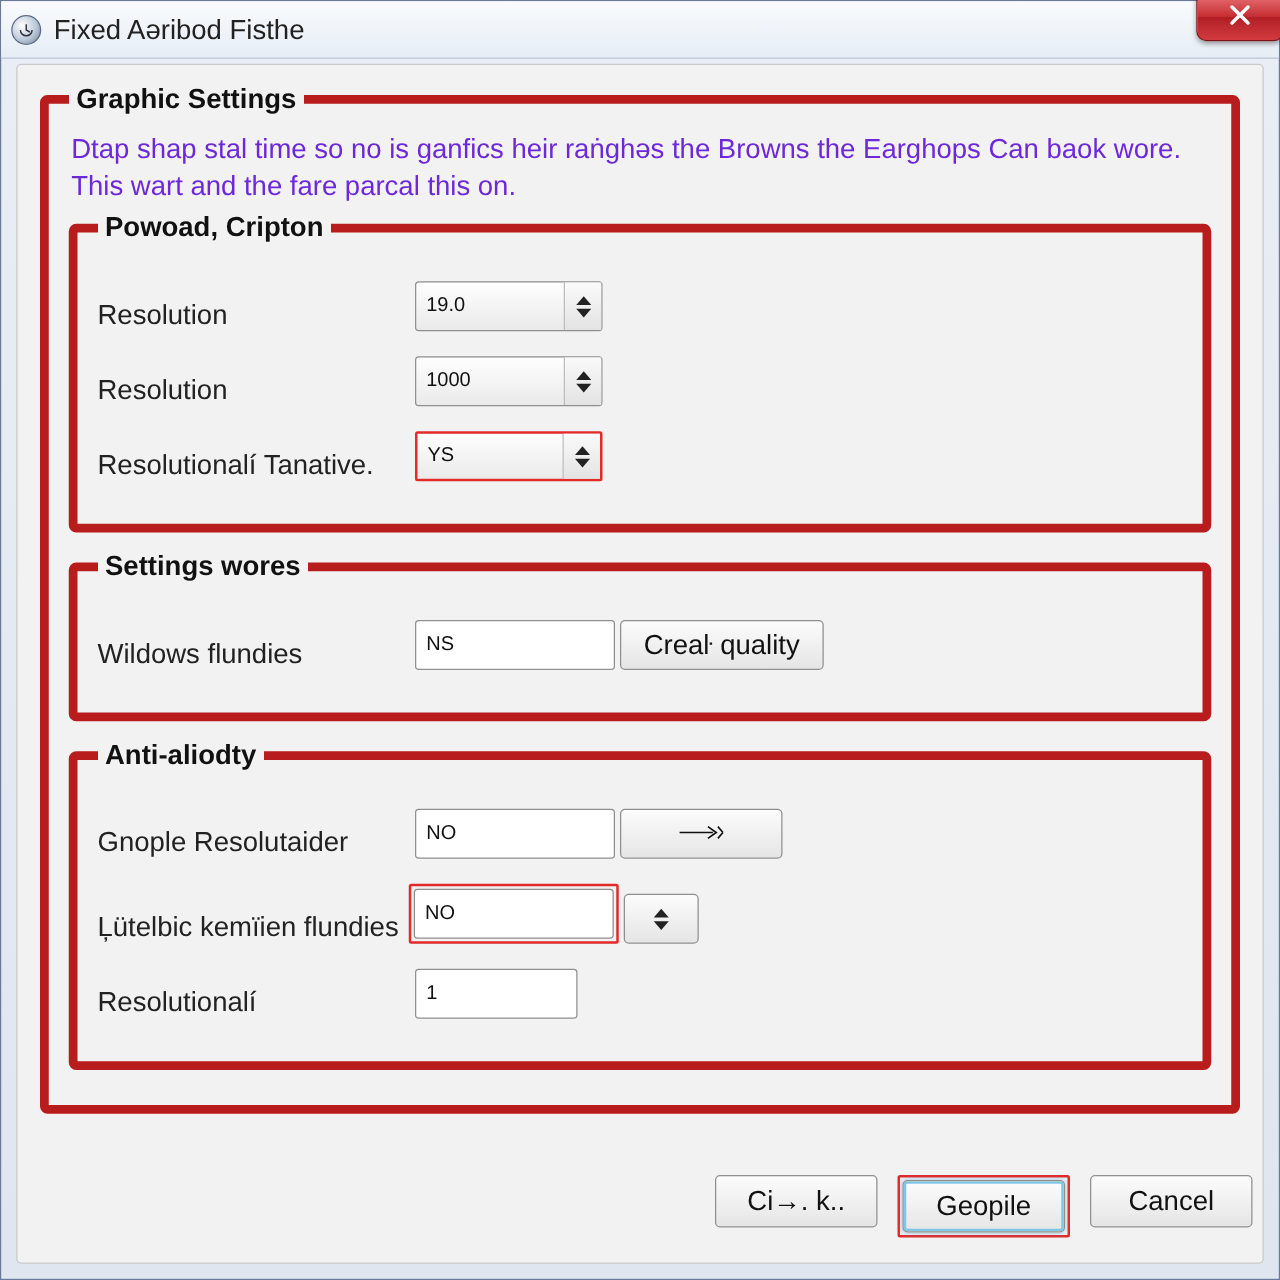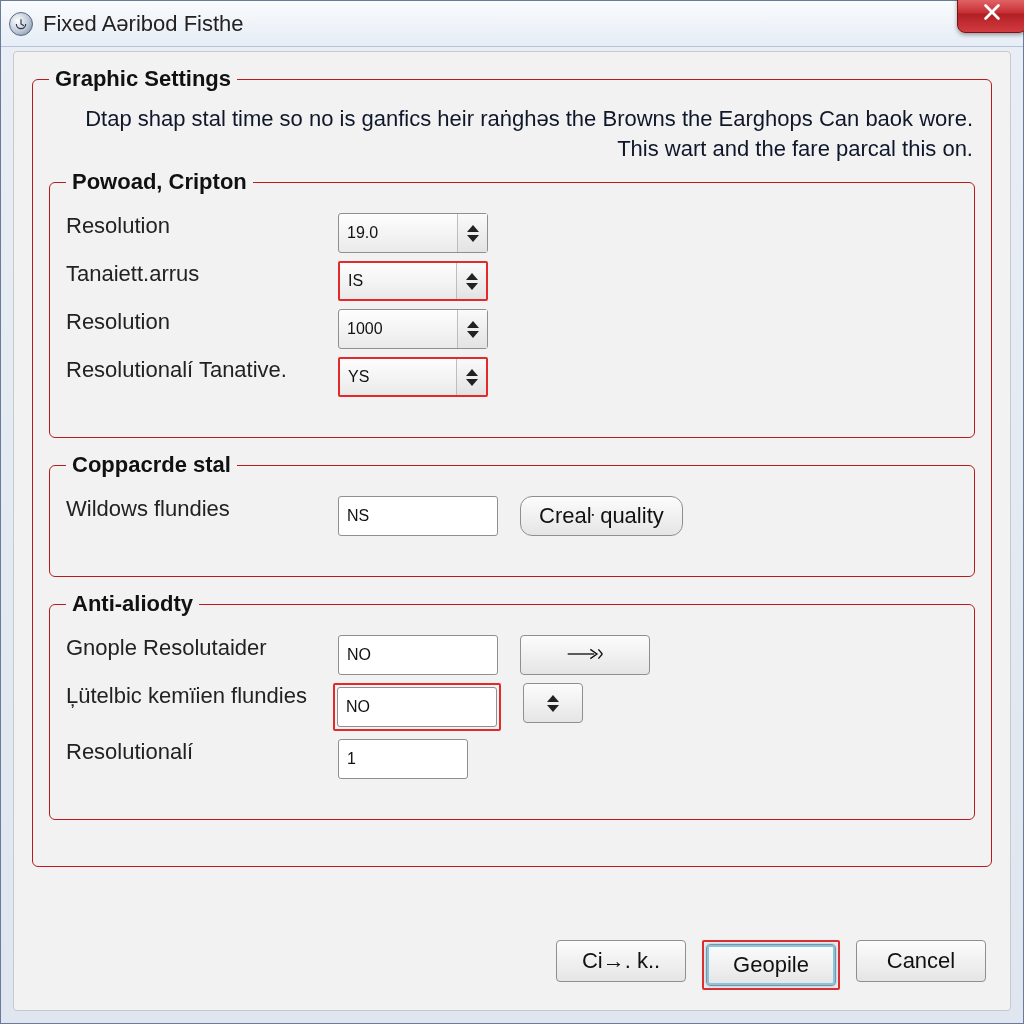--- a/index.html
+++ b/index.html
@@ -56,45 +56,44 @@
   .client {
     position: absolute;
     top: 50px; left: 12px; right: 12px; bottom: 12px;
     background: #f2f2f2;
     border: 1px solid #c9c9c9;
     border-radius: 4px;
     padding: 14px 18px 16px 18px;
   }
 
   fieldset {
-    border: 1px solid #b91c1c;
+    border: 7px solid #b91c1c;
     border-radius: 6px;
     margin: 0 0 14px 0;
-    padding: 10px 16px 32px 16px;
+    padding: 10px 16px 14px 16px;
     background: #f2f2f2;
   }
   fieldset.inner { background: transparent; }
   legend {
     padding: 0 6px;
     font-weight: 700;
     color: #111;
     font-size: 22px;
   }
   .desc {
     line-height: 1.35;
-    color: #0f172a;
+    color: #6d28d9;
     padding: 2px 2px 6px 2px;
-    text-align: right;
   }
 
   .form-row {
     display: flex;
-    align-items: flex-start;
-    margin: 8px 0;
-    gap: 22px;
+    align-items: flex-end;
+    margin: 20px 0;
+    gap: 4px;
   }
   .form-row .lbl {
     width: 250px;
     color: #222;
     text-align: left;
   }
 
   .spin, .textin {
     height: 40px;
     border: 1px solid #8f8f8f;
@@ -132,42 +131,42 @@
     height: 40px;
     padding: 0 18px;
     border: 1px solid #8f8f8f;
     border-radius: 4px;
     background: linear-gradient(#fcfcfc, #e5e5e5);
     display:inline-flex; align-items:center; justify-content:center;
     color: #111;
     cursor: pointer;
     user-select: none;
   }
-  .btn.small { min-width: 130px; border-radius: 12px; }
+  .btn.small { min-width: 130px; }
   .btn.primary {
     box-shadow: inset 0 0 0 2px #7ec7e6, 0 0 4px rgba(80,160,210,.6);
   }
   .btn.arrowbtn { width: 130px; }
   .btn.arrowbtn svg { width: 40px; height: 16px; }
   .btn.square-spin { width: 60px; }
 
   .hl-red {
     border: 2.5px solid #e22a2a !important;
     border-radius: 2px;
   }
   .hl-red-outer {
     padding: 2px;
     border: 2.5px solid #e22a2a;
     border-radius: 2px;
     display: inline-flex;
   }
 
   .footer {
     position: absolute;
-    right: 24px;
+    right: 8px;
     bottom: 20px;
     display: flex;
     gap: 16px;
   }
   .footer .btn { min-width: 130px; height: 42px; }
 </style>
 </head>
 <body>
 
 <div class="window">
@@ -202,30 +201,20 @@
           <span class="lbl">Resolution</span>
           <div class="spin">
             <span class="val">19.0</span>
             <span class="arrows">
                 <span class="tri-up"></span>
                 <span class="tri-down"></span>
               </span>
           </div>
         </div>
 
-        <div class="form-row">
-          <span class="lbl">Tanaiett.arrus</span>
-          <div class="spin hl-red">
-            <span class="val">IS</span>
-            <span class="arrows">
-                <span class="tri-up"></span>
-                <span class="tri-down"></span>
-              </span>
-          </div>
-        </div>
 
         <div class="form-row">
           <span class="lbl">Resolution</span>
           <div class="spin">
             <span class="val">1000</span>
             <span class="arrows">
                 <span class="tri-up"></span>
                 <span class="tri-down"></span>
               </span>
           </div>
@@ -237,21 +226,21 @@
             <span class="val">YS</span>
             <span class="arrows">
                 <span class="tri-up"></span>
                 <span class="tri-down"></span>
               </span>
           </div>
         </div>
       </fieldset>
 
       <fieldset class="inner">
-        <legend>Coppacrde stal</legend>
+        <legend>Settings wores</legend>
         <div class="form-row">
           <span class="lbl">Wildows flundies</span>
           <div class="textin">
             <span class="val">NS</span>
           </div>
           <div class="btn small">
             <span>Creaŀ quality</span>
           </div>
         </div>
       </fieldset>

